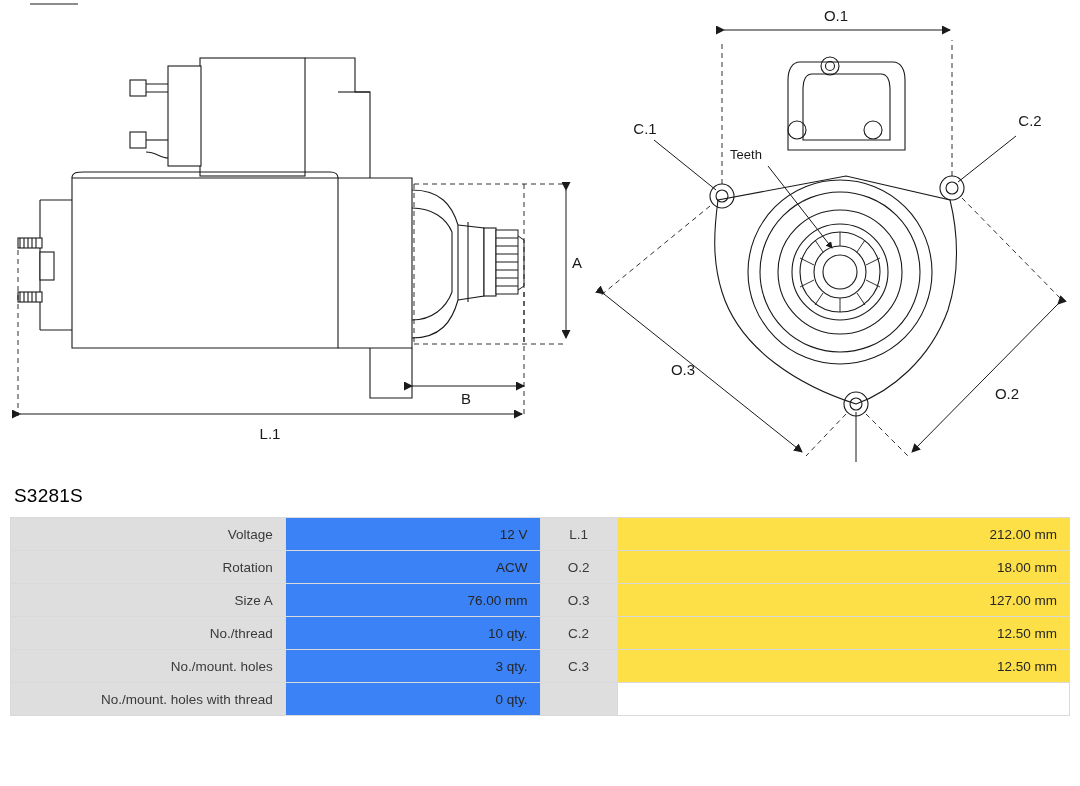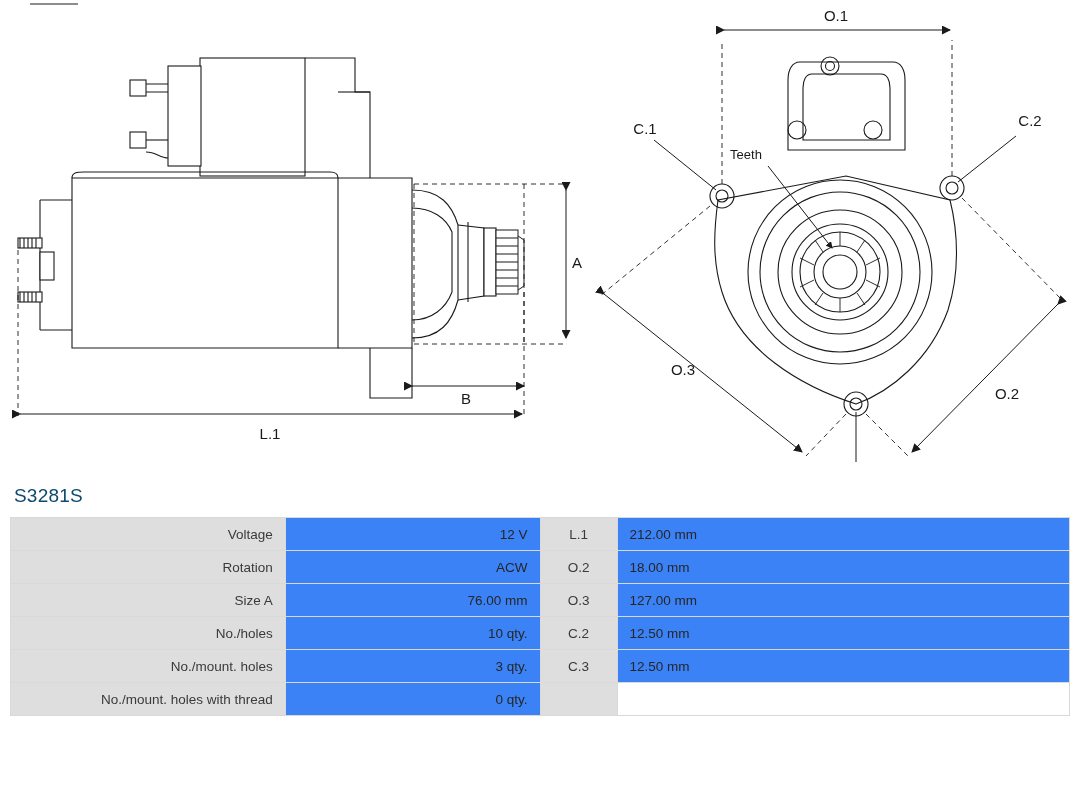--- a/index.html
+++ b/index.html
@@ -34,21 +34,21 @@
     font-size: 13px;
     fill: #1a1a1a;
   }
 
   
   #part-number {
     position: absolute;
     left: 14px;
     top: 485px;
     font-size: 19px;
-    color: #0c4a6e;
+    color: #000000;
     font-family: "Liberation Sans", sans-serif;
     letter-spacing: 0.2px;
   }
 
   
   #spec-table {
     position: absolute;
     left: 10px;
     top: 517px;
     width: 1060px;
@@ -73,22 +73,22 @@
     text-align: right;
     width: 255px;
   }
   td.k2 {
     background: #dedede;
     text-align: center;
     width: 77px;
     color: #3a3a3a;
   }
   td.v2 {
-    background: #3b82f6;
-    text-align: left;
+    background: #fde047;
+    text-align: right;
     width: 453px;
   }
   td.empty {
     background: #dedede;
     border: 1px solid #d9d9d9;
   }
   td.empty-white {
     background: #ffffff;
     border: 1px solid #d9d9d9;
   }
@@ -252,21 +252,21 @@
         <td class="k2">O.2</td>
         <td class="v2">18.00 mm</td>
       </tr>
       <tr>
         <td class="k">Size A</td>
         <td class="v">76.00 mm</td>
         <td class="k2">O.3</td>
         <td class="v2">127.00 mm</td>
       </tr>
       <tr>
-        <td class="k">No./holes</td>
+        <td class="k">No./thread</td>
         <td class="v">10 qty.</td>
         <td class="k2">C.2</td>
         <td class="v2">12.50 mm</td>
       </tr>
       <tr>
         <td class="k">No./mount. holes</td>
         <td class="v">3 qty.</td>
         <td class="k2">C.3</td>
         <td class="v2">12.50 mm</td>
       </tr>

